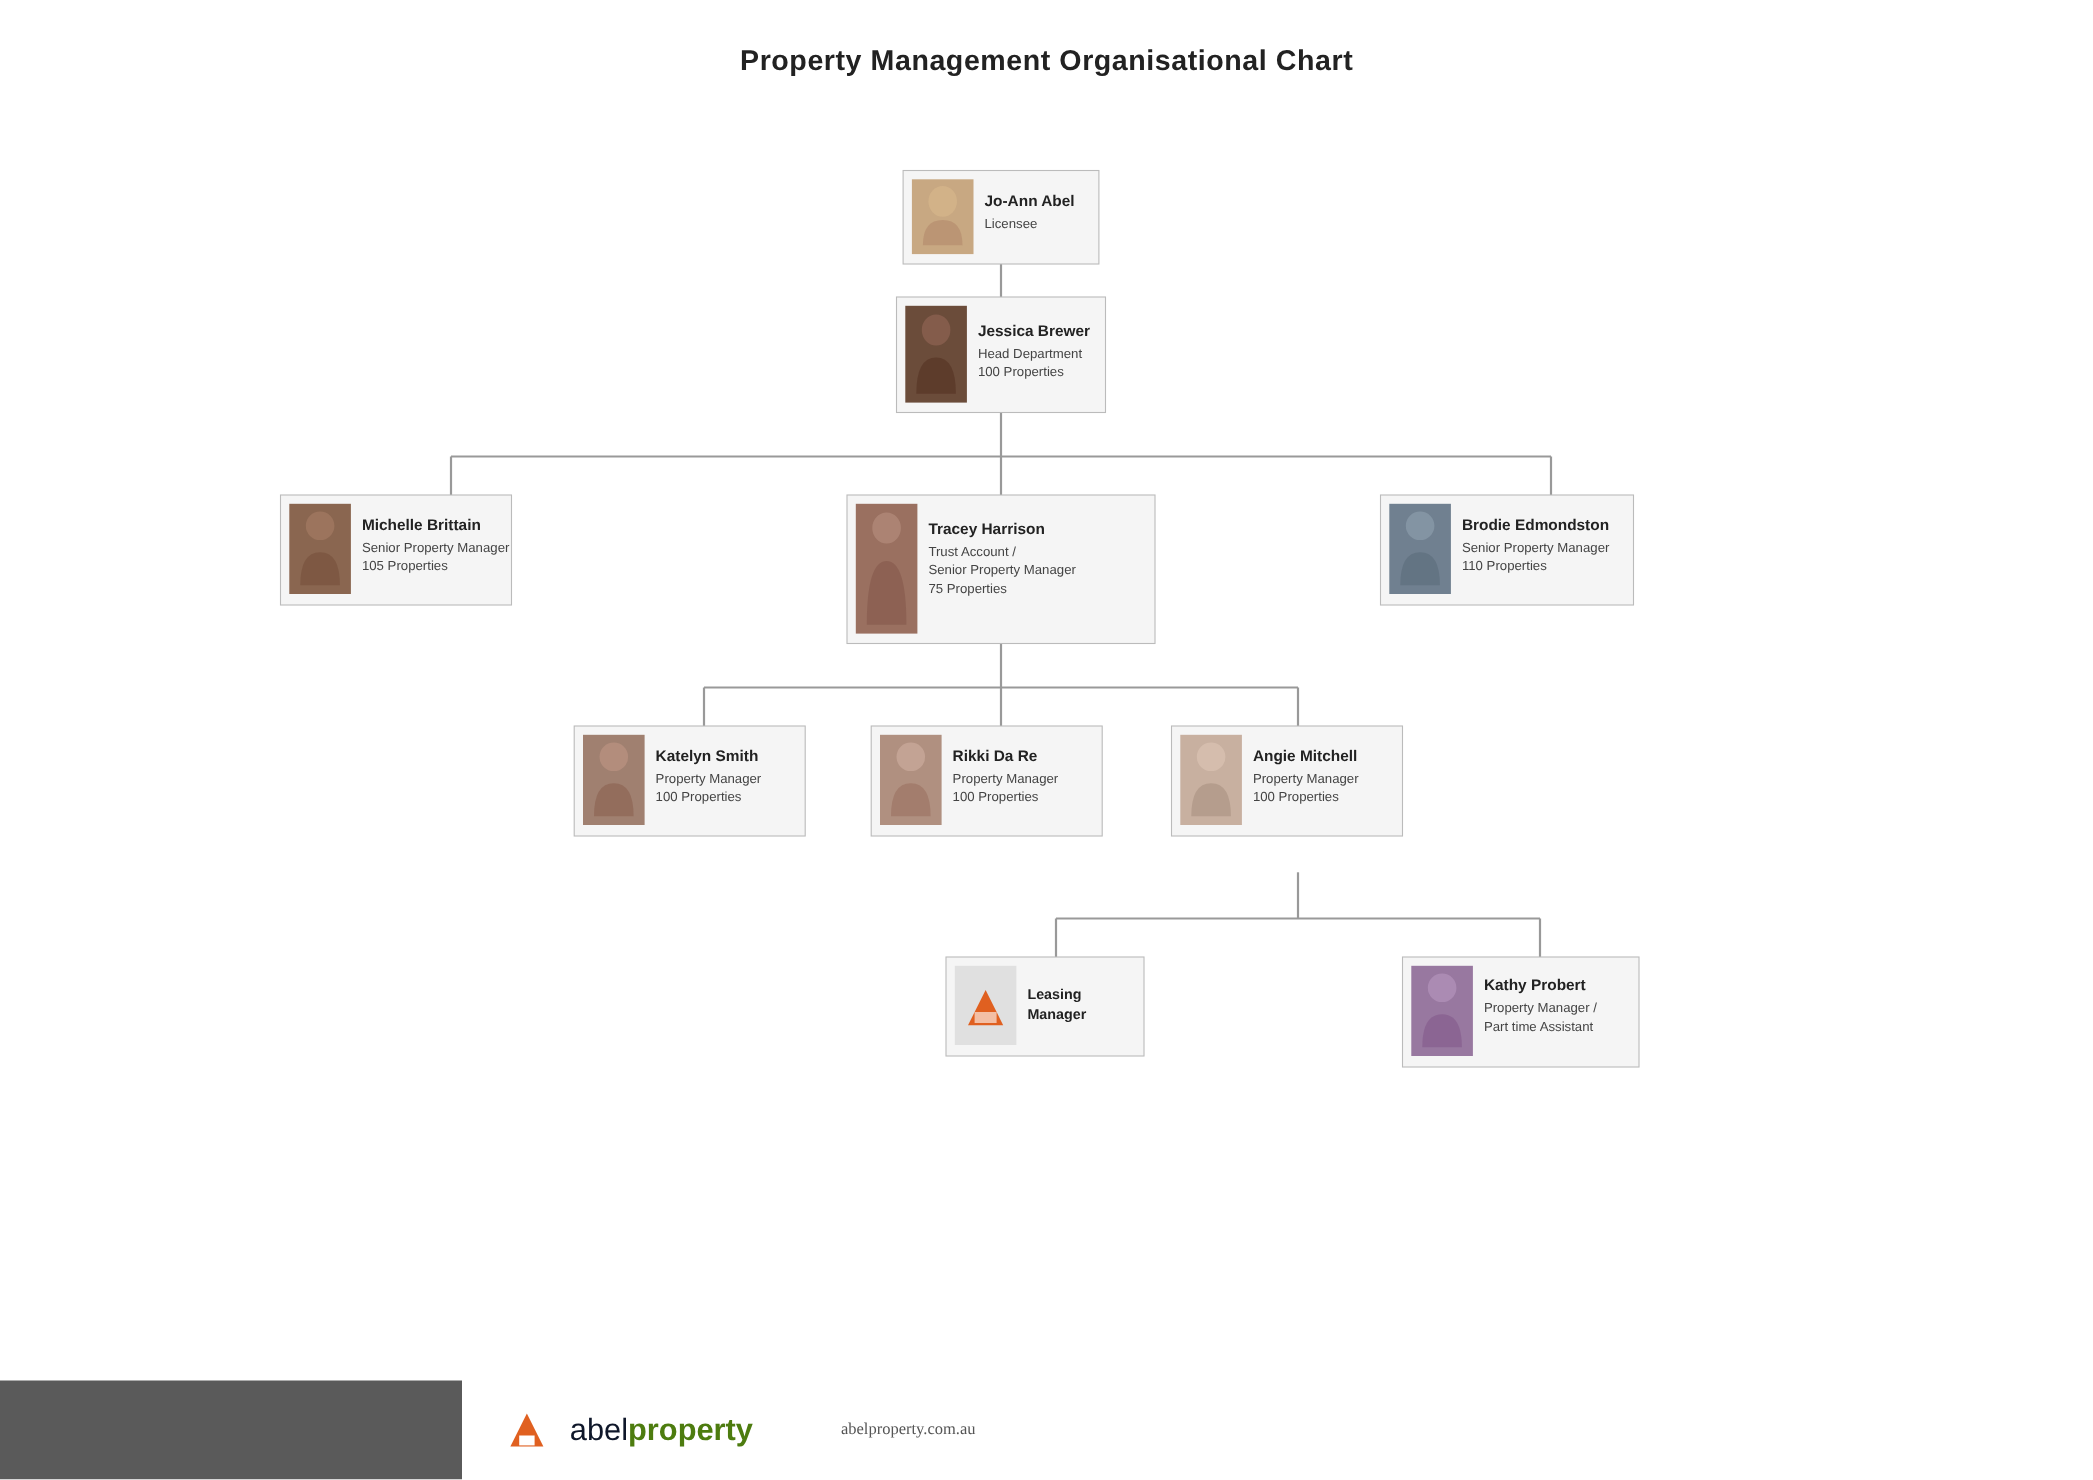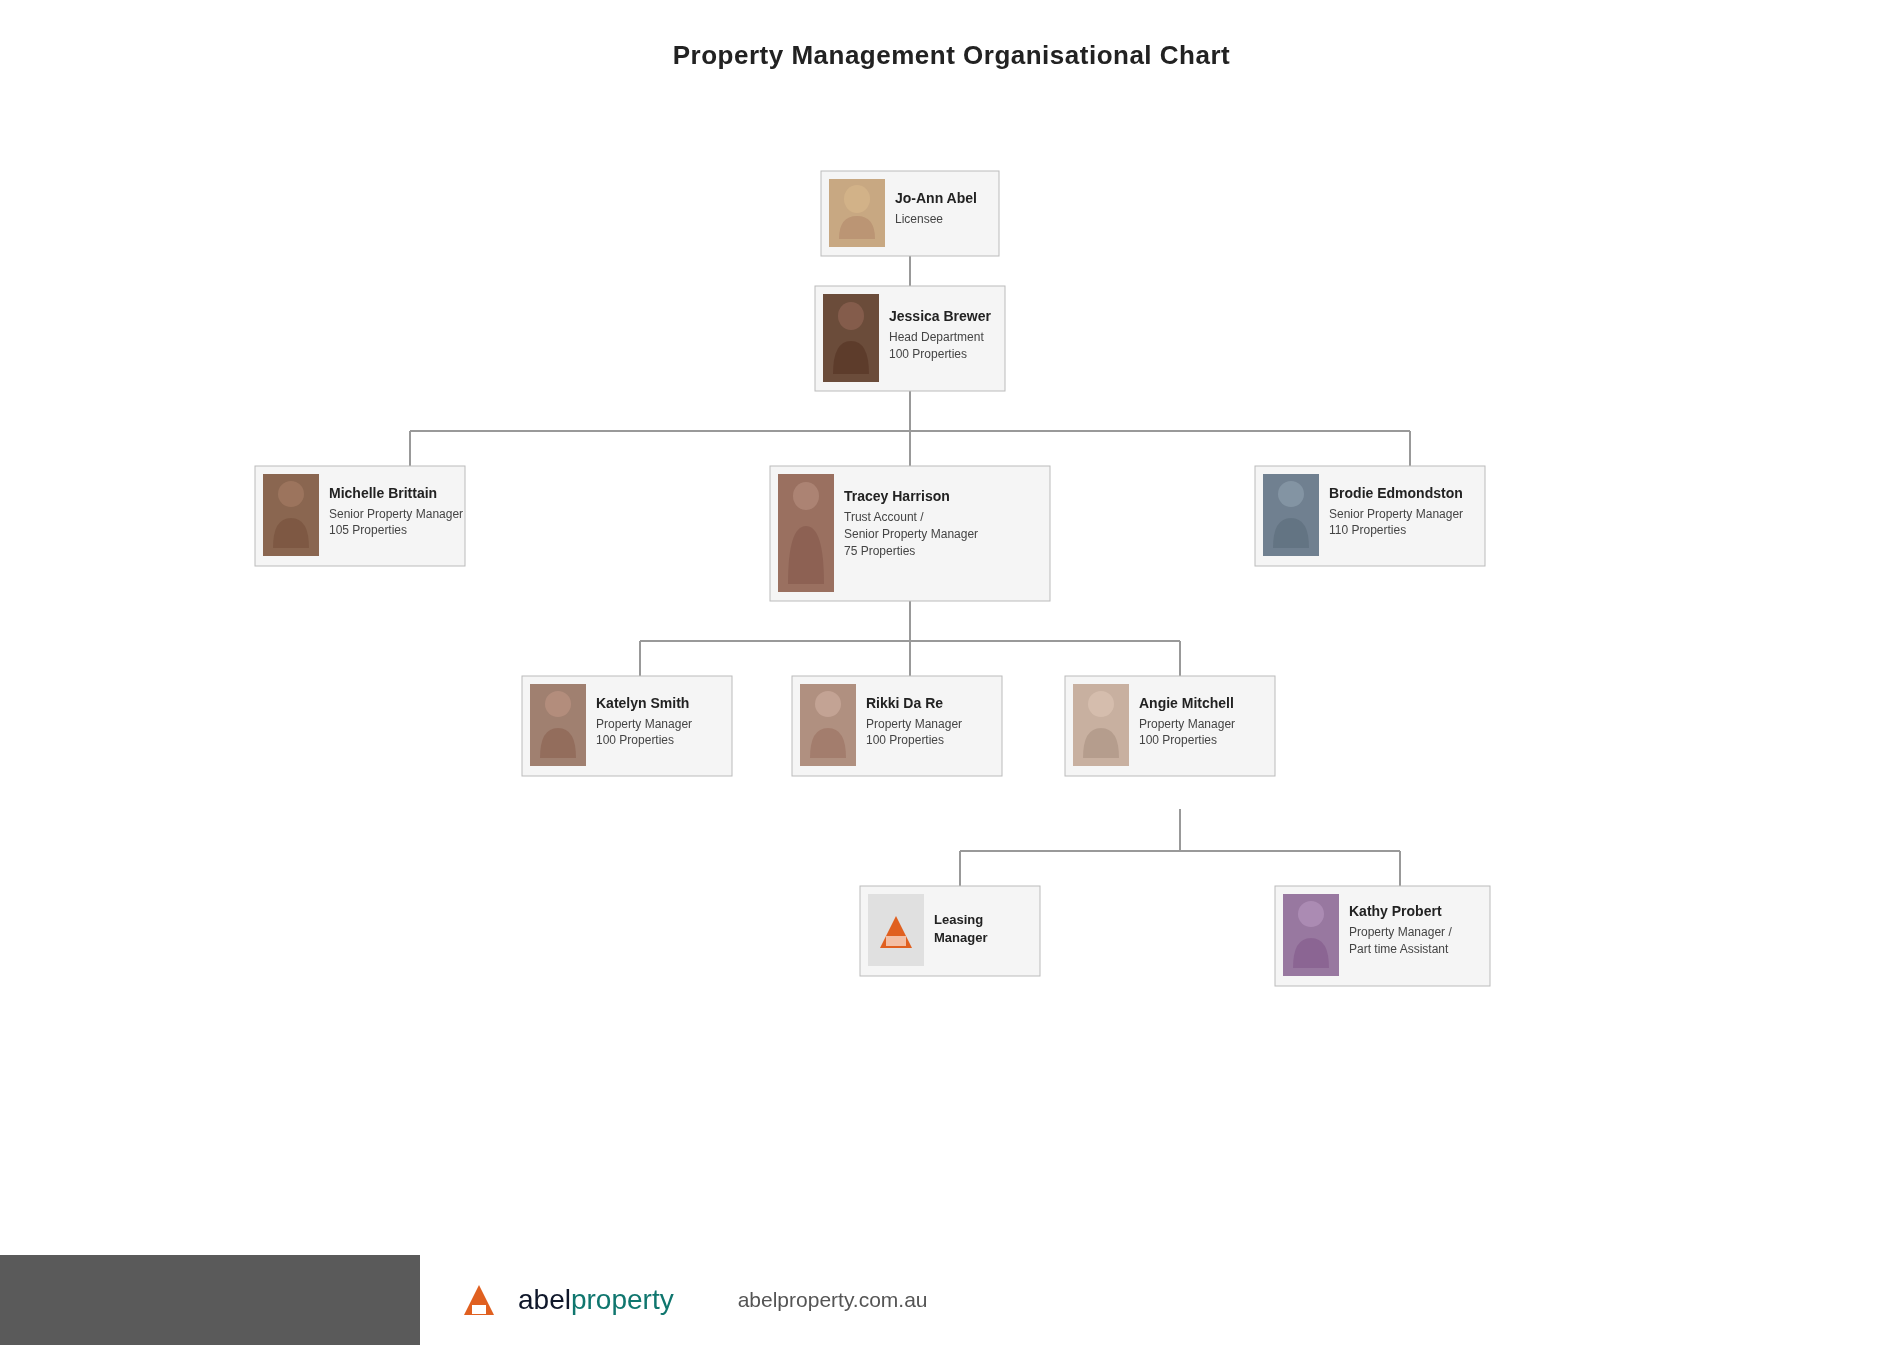--- a/index.html
+++ b/index.html
@@ -12,21 +12,21 @@
       flex-direction: column;
     }
     .main-content {
       flex: 1;
       padding: 40px 60px 20px;
     }
     .page-title {
       text-align: center;
       font-size: 26px;
       font-weight: 600;
-      margin-bottom: 40px;
+      margin-bottom: 24px;
       color: #222;
       letter-spacing: 0.5px;
     }
 
     
     .footer {
       height: 90px;
       display: flex;
       align-items: center;
       background: #fff;
@@ -203,17 +203,17 @@
 
 <div class="footer">
   <div class="footer-left"></div>
   <div class="footer-logo-area">
 
     <svg width="38" height="38" viewBox="0 0 38 38">
       <polygon points="4,34 19,4 34,34" fill="#e06020"></polygon>
       <rect x="12" y="24" width="14" height="9" fill="#fff"></rect>
     </svg>
     <span style="font-size:28px; font-weight:300; color:#555;">
-      <span style="font-weight:300; color:#0f172a;">abel</span><span style="font-weight:400; color:#0f766e;">property</span>
+      <span style="font-weight:300; color:#0f172a;">abel</span><span style="font-weight:700; color:#4d7c0f;">property</span>
     </span>
-    <span style="font-size:21px; color:#555; margin-left:44px;">abelproperty.com.au</span>
+    <span style="font-size:15px; color:#555; margin-left:60px;font-family:Liberation Serif, serif;">abelproperty.com.au</span>
   </div>
 </div>
 
 </body></html>

